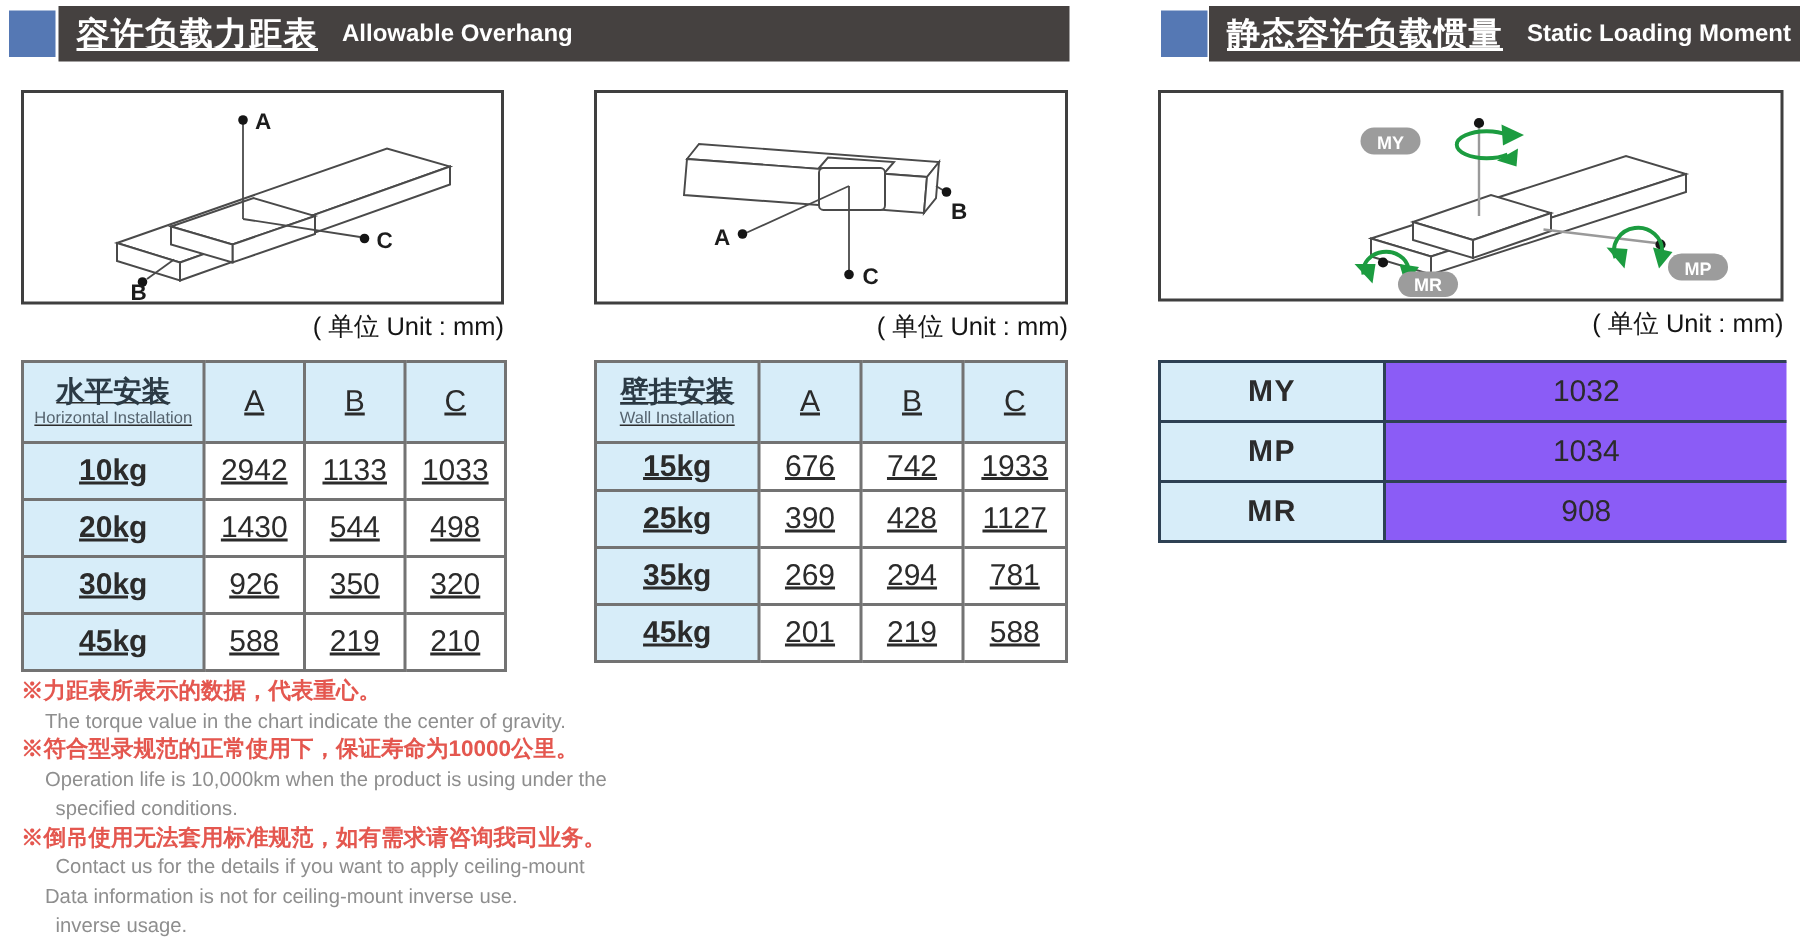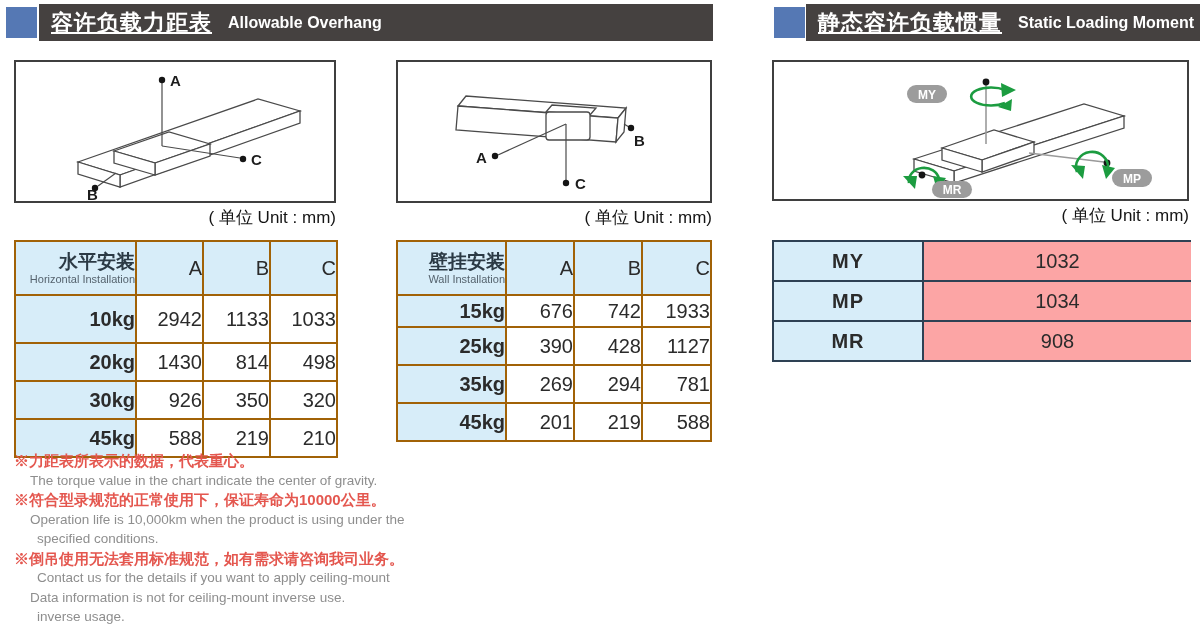--- a/index.html
+++ b/index.html
@@ -20,36 +20,36 @@
   .header-bar .en { font-size:16px; font-weight:bold; margin-left:16px; white-space:nowrap; }
 
   
   .diagram-box { border:2px solid #3f3f3f; background:#fff; }
   .diagram-box svg { display:block; width:100%; height:100%; }
   .unit-label { font-size:17px; color:#141414; text-align:right; white-space:nowrap; }
 
   
   table.spec { border-collapse:collapse; table-layout:fixed; }
   table.spec td {
-    border:2px solid #a16207; text-align:right; vertical-align:middle;
-    background:#fff; color:#2b2b2b; font-size:20px; padding:0;
+    border:2px solid #737373; text-align:center; vertical-align:middle;
+    background:#fff; color:#2b2b2b; font-size:20px; padding:0;text-decoration:underline;
   }
   table.spec td.blue { background:#d7edf9; }
   .hdr-zh { font-size:19px; font-weight:bold; color:#2b3a45; line-height:22px; }
   .hdr-en { font-size:11px; color:#55636e; line-height:13px; }
   .col-letter { font-size:20px; color:#2b3a45; }
   .load-cell { font-size:19px; font-weight:bold; color:#2b2b2b; }
 
   
   table.moment { border-collapse:collapse; table-layout:fixed; }
   table.moment td {
     border-top:2px solid #2e4154; border-bottom:2px solid #2e4154;
     border-left:2px solid #2e4154; border-right:none;
     text-align:center; vertical-align:middle; font-size:20px; color:#2b2b2b;
-    background:#fca5a5; height:40px;
+    background:#8b5cf6; height:40px;
   }
   table.moment td.blue { background:#d7edf9; font-weight:bold; letter-spacing:1px; }
 
   
   .notes { line-height:19.5px; }
   .n-zh { font-size:15px; font-weight:bold; color:#e4574f; }
   .n-en { font-size:13.5px; color:#8e8e8e; padding-left:16px; }
   .n-en.deep { padding-left:23px; }
 
   
@@ -172,30 +172,30 @@
     <tbody>
         <tr style="height:54px">
       <td class="blue">
         <div class="hdr-zh">水平安装</div>
         <div class="hdr-en">Horizontal Installation</div>
       </td>
       <td class="blue col-letter">A</td>
       <td class="blue col-letter">B</td>
       <td class="blue col-letter">C</td>
     </tr>
-    <tr style="height:48px">
+    <tr style="height:38px">
       <td class="blue load-cell">10kg</td>
       <td>2942</td>
       <td>1133</td>
       <td>1033</td>
     </tr>
     <tr style="height:38px">
       <td class="blue load-cell">20kg</td>
       <td>1430</td>
-      <td>814</td>
+      <td>544</td>
       <td>498</td>
     </tr>
     <tr style="height:38px">
       <td class="blue load-cell">30kg</td>
       <td>926</td>
       <td>350</td>
       <td>320</td>
     </tr>
     <tr style="height:38px">
       <td class="blue load-cell">45kg</td>

